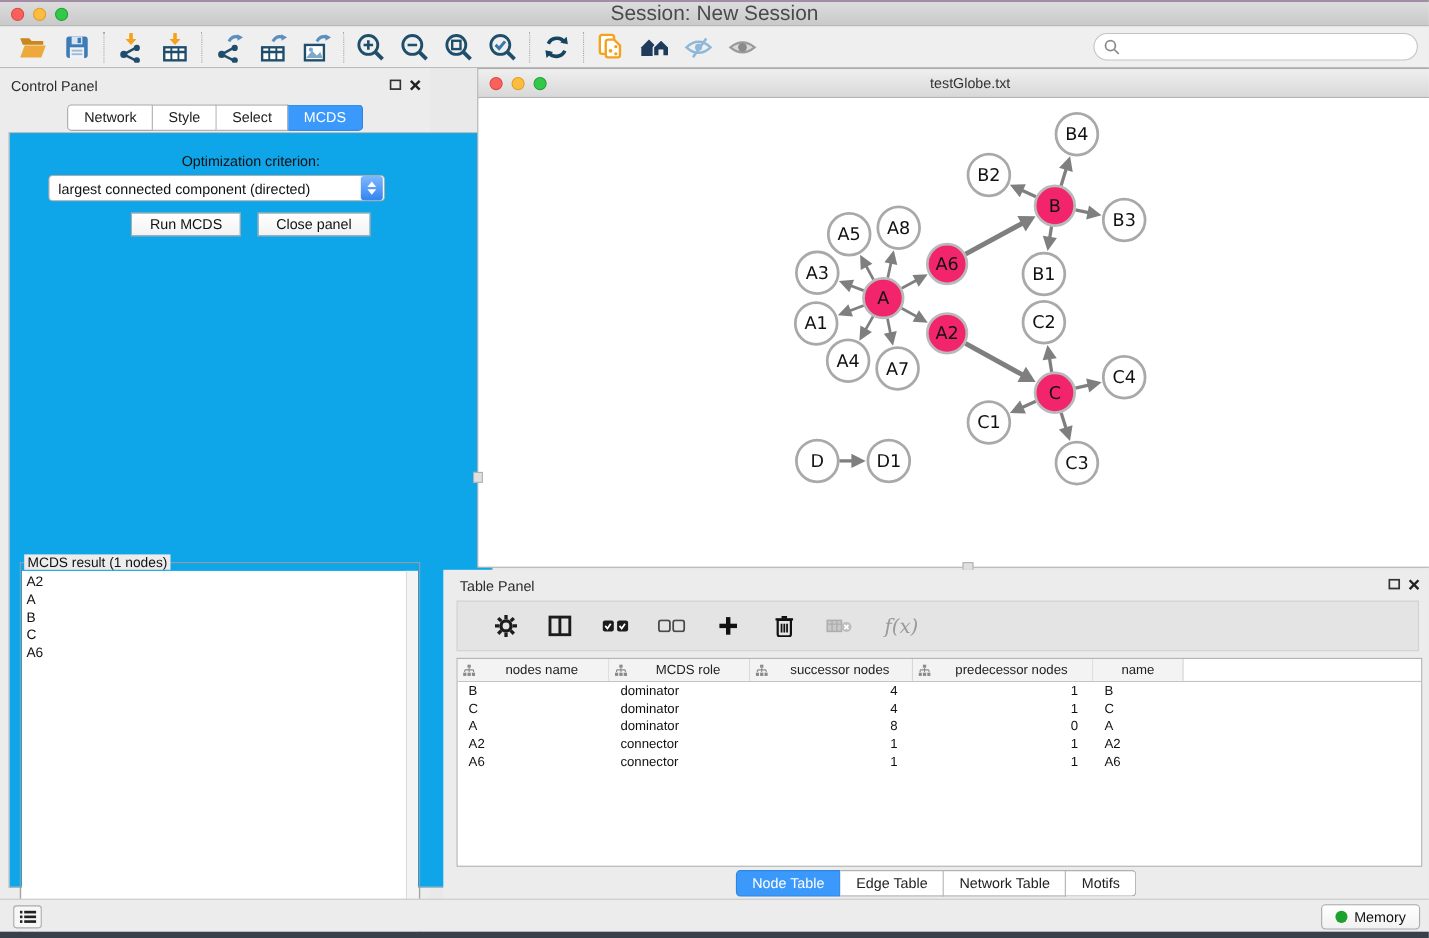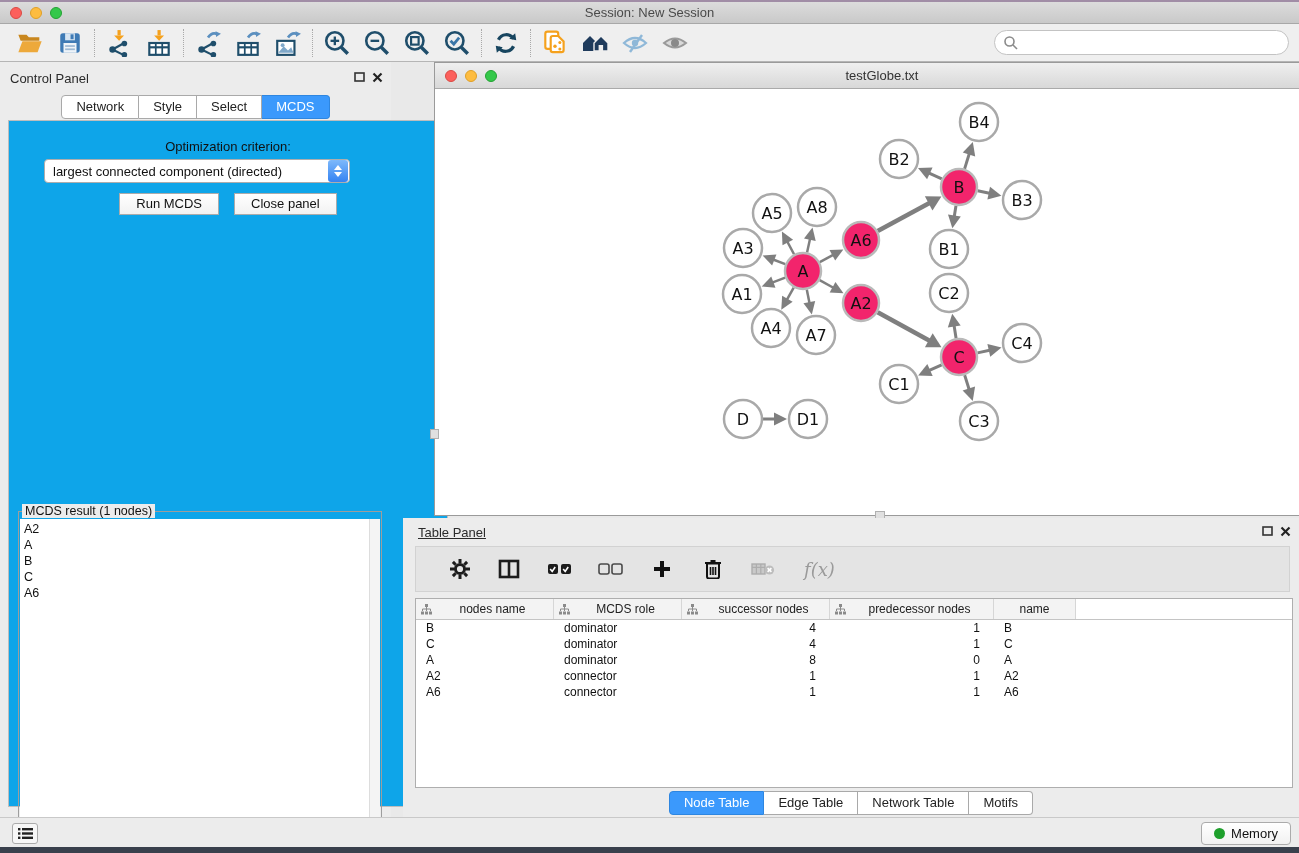--- a/index.html
+++ b/index.html
@@ -13,21 +13,21 @@
   
   #titlebar { left:0; top:2px; width:1299px; height:22px;
     background:linear-gradient(#dcdcdc,#c9c9c9); border-bottom:1px solid #a8a8a8;
     display:flex; align-items:center; }
   .traffic { display:flex; gap:8px; margin-left:10px; }
   .tl { width:12px; height:12px; border-radius:50%; display:inline-block; }
   .tl.red { background:#fc605c; border:1px solid #d94a44; }
   .tl.yellow { background:#fdbc40; border:1px solid #dfa027; }
   .tl.green { background:#34c84a; border:1px solid #23a233; }
   #window-title { position:absolute; left:0; right:0; text-align:center;
-    font-size:13px; color:#4a4a4a; }
+    font-size:19px; color:#4a4a4a; }
 
   
   #toolbar { left:0; top:24px; width:1299px; height:38px; background:#efefef;
     border-bottom:1px solid #b5b5b5; display:flex; align-items:center; }
   .tb-icon { width:40px; height:32px; display:flex; align-items:center; justify-content:center; }
   .tb-sep { width:1px; height:28px; border-left:1px dotted #a9a9a9; margin:0 4px; }
   #search-wrap { position:absolute; right:10px; top:6px; }
   #search-input { width:295px; height:25px; border:1px solid #c3c3c3; border-radius:13px;
     background:#fff; padding-left:30px; font-size:13px; color:#333; outline:none; }
   #search-icon { position:absolute; left:9px; top:5px; }
@@ -82,21 +82,21 @@
   #net-title { position:absolute; left:0; right:0; text-align:center; font-size:13px; color:#333; }
   #net-canvas { position:absolute; left:0; top:27px; width:894px; height:425px; background:#fff; }
   #graph { width:894px; height:425px; display:block; }
   #net-grip { position:absolute; right:2px; bottom:2px; }
   .mini-grip { position:absolute; width:9px; height:10px; background:#e0e0e0;
     border:1px solid #b0b0b0; }
 
   
   #table-panel { position:absolute; left:0; top:456px; width:896px; height:299px; background:#ececec; }
   #tp-header { position:absolute; left:0; top:6px; width:100%; height:18px; }
-  #tp-title { position:absolute; left:15px; top:1px; font-size:13px; color:#2b2b2b;text-decoration:underline; }
+  #tp-title { position:absolute; left:15px; top:1px; font-size:13px; color:#2b2b2b; }
   #tp-toolbar { position:absolute; left:12px; top:28px; width:875px; height:46px;
     background:#e4e4e4; border:1px solid #d2d2d2; display:flex; align-items:center; gap:12px; }
   .tt-icon { height:40px; display:flex; align-items:center; justify-content:center; }
   #fx-label { font-size:18px; color:#9a9a9a; font-family:"DejaVu Serif", serif; font-style:italic; padding-left:10px; }
   #data-table { position:absolute; left:12px; top:80px; width:878px; height:190px;
     background:#fff; border:1px solid #aeaeae; overflow:hidden; }
   #thead { display:flex; height:21px; border-bottom:1px solid #c4c4c4; }
   .th { background:#f3f3f3; border-right:1px solid #d6d6d6; display:flex; align-items:center;
     font-size:12px; color:#222; position:relative; }
   .th .th-label { flex:1; text-align:center; padding:0 4px; }

